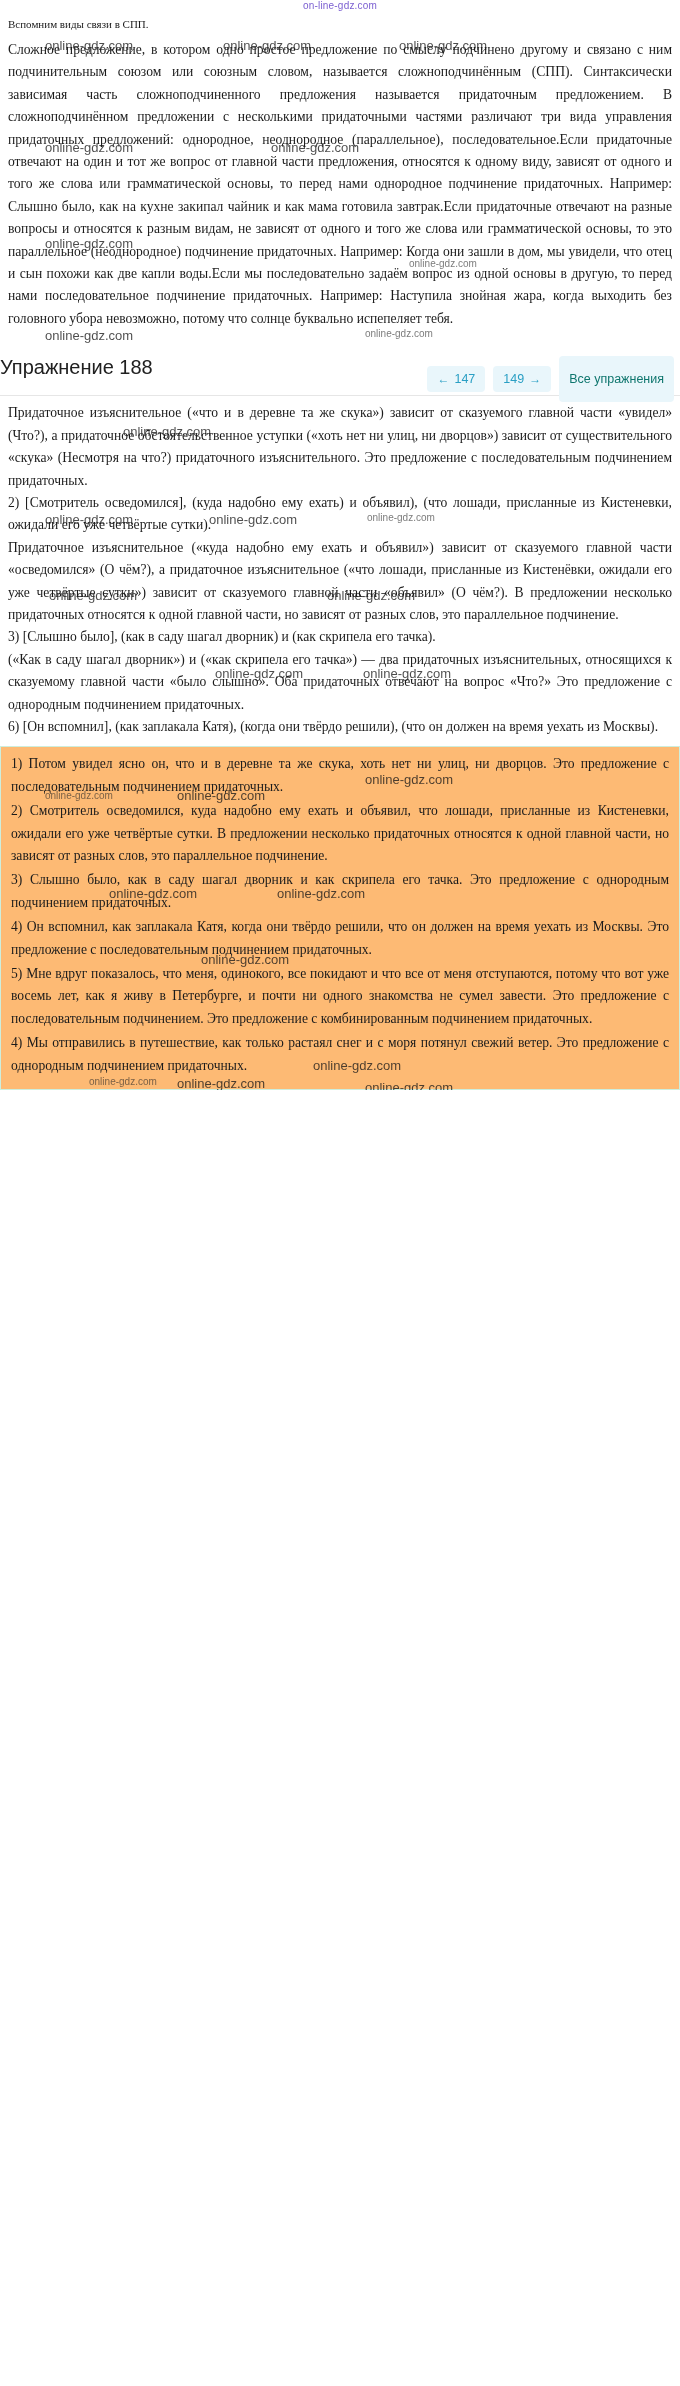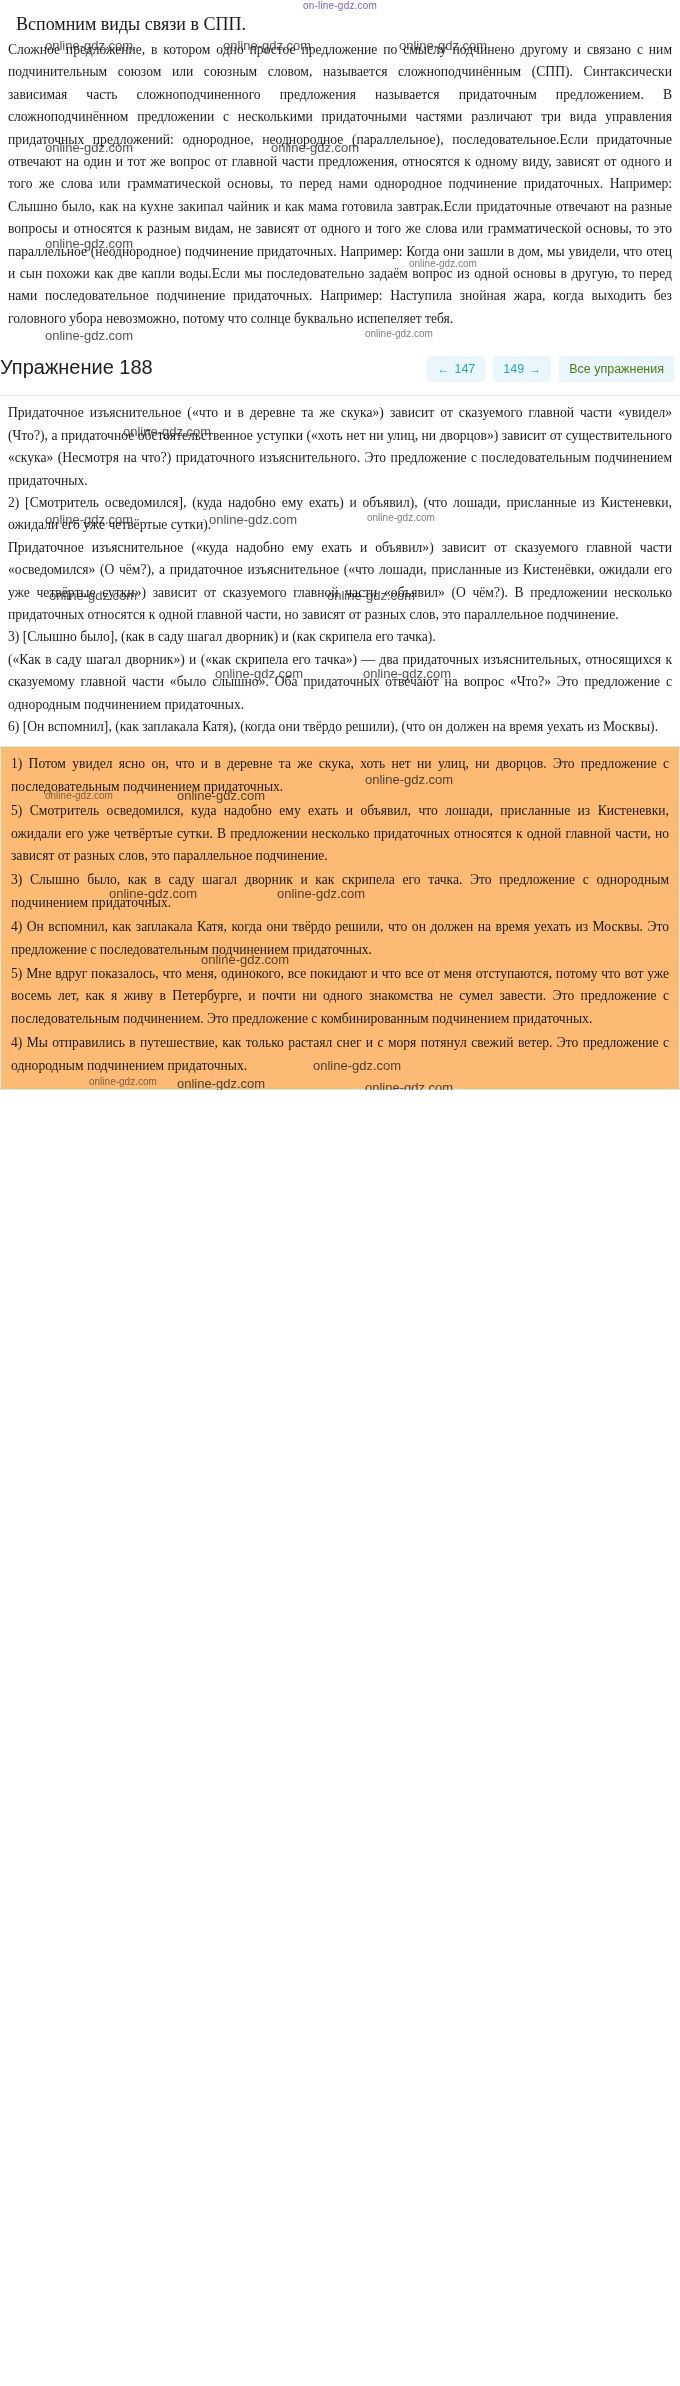--- a/index.html
+++ b/index.html
@@ -24,23 +24,23 @@
     left: 50%;
     transform: translateX(-50%);
     top: 0px;
     font-family: "Liberation Sans", sans-serif;
     font-size: 10px;
     color: #7b5fd1;
     letter-spacing: .2px;
     white-space: nowrap;
   }
   .intro {
-    font-size: 18px;
+    font-size: 11px;
     line-height: 17px;
-    padding: 2px 8px 6px 16px;
+    padding: 2px 8px 6px 8px;
   }
   .para {
     font-size: 13.6px;
     line-height: 22.4px;
     text-align: justify;
     margin: 0;
     padding: 0 8px;
     hyphens: auto;
   }
   .para + .para { margin-top: 0; }
@@ -75,24 +75,24 @@
     align-items: center;
     gap: 5px;
     background: #e9f6fb;
     color: #2a9fc4;
     border-radius: 4px;
     padding: 6px 10px;
     white-space: nowrap;
   }
   .pill .arr { font-size: 12px; }
   .all-ex {
-    color: #4d7c0f;
+    color: #0f766e;
     background: #e9f6fb;
     border-radius: 4px;
-    padding: 6px 10px;
+    padding: 16px 10px;
     white-space: nowrap;
   }
 
   
   .answer {
     margin-top: 8px;
     background: #fdba74;
     border: 1px solid #cdeedd;
     padding: 6px 8px 10px 8px;
   }
@@ -150,21 +150,21 @@
 
   <p class="para">Придаточное изъяснительное («что и в деревне та же скука») зависит от сказуемого главной части «увидел» (Что?), а придаточное обстоятельственное уступки («хоть нет ни улиц, ни дворцов») зависит от существительного «скука» (Несмотря на что?) придаточного изъяснительного. Это предложение с последовательным подчинением придаточных.</p>
   <p class="para">2) [Смотритель осведомился], (куда надобно ему ехать) и объявил), (что лошади, присланные из Кистеневки, ожидали его уже четвёртые сутки).</p>
   <p class="para">Придаточное изъяснительное («куда надобно ему ехать и объявил») зависит от сказуемого главной части «осведомился» (О чём?), а придаточное изъяснительное («что лошади, присланные из Кистенёвки, ожидали его уже четвёртые сутки») зависит от сказуемого главной части «объявил» (О чём?). В предложении несколько придаточных относятся к одной главной части, но зависят от разных слов, это параллельное подчинение.</p>
   <p class="para">3) [Слышно было], (как в саду шагал дворник) и (как скрипела его тачка).</p>
   <p class="para">(«Как в саду шагал дворник») и («как скрипела его тачка») — два придаточных изъяснительных, относящихся к сказуемому главной части «было слышно». Оба придаточных отвечают на вопрос «Что?» Это предложение с однородным подчинением придаточных.</p>
   <p class="para">6) [Он вспомнил], (как заплакала Катя), (когда они твёрдо решили), (что он должен на время уехать из Москвы).</p>
 
   <div class="answer">
     <p class="para item">1) Потом увидел ясно он, что и в деревне та же скука, хоть нет ни улиц, ни дворцов. Это предложение с последовательным подчинением придаточных.</p>
-    <p class="para item">5) Смотритель осведомился, куда надобно ему ехать и объявил, что лошади, присланные из Кистеневки, ожидали его уже четвёртые сутки. В предложении несколько придаточных относятся к одной главной части, но зависят от разных слов, это параллельное подчинение.</p>
+    <p class="para item">2) Смотритель осведомился, куда надобно ему ехать и объявил, что лошади, присланные из Кистеневки, ожидали его уже четвёртые сутки. В предложении несколько придаточных относятся к одной главной части, но зависят от разных слов, это параллельное подчинение.</p>
     <p class="para item">3) Слышно было, как в саду шагал дворник и как скрипела его тачка. Это предложение с однородным подчинением придаточных.</p>
     <p class="para item">4) Он вспомнил, как заплакала Катя, когда они твёрдо решили, что он должен на время уехать из Москвы. Это предложение с последовательным подчинением придаточных.</p>
     <p class="para item">5) Мне вдруг показалось, что меня, одинокого, все покидают и что все от меня отступаются, потому что вот уже восемь лет, как я живу в Петербурге, и почти ни одного знакомства не сумел завести. Это предложение с последовательным подчинением. Это предложение с комбинированным подчинением придаточных.</p>
     <p class="para item">4) Мы отправились в путешествие, как только растаял снег и с моря потянул свежий ветер. Это предложение с однородным подчинением придаточных.</p>
   </div>
 
   <div class="wm-layer" id="wm-layer">
       <div class="wm m" style="left: 18px; top: 38px;">online-gdz.com</div>
       <div class="wm m" style="left: 196px; top: 38px;">online-gdz.com</div>
       <div class="wm m" style="left: 372px; top: 38px;">online-gdz.com</div>

